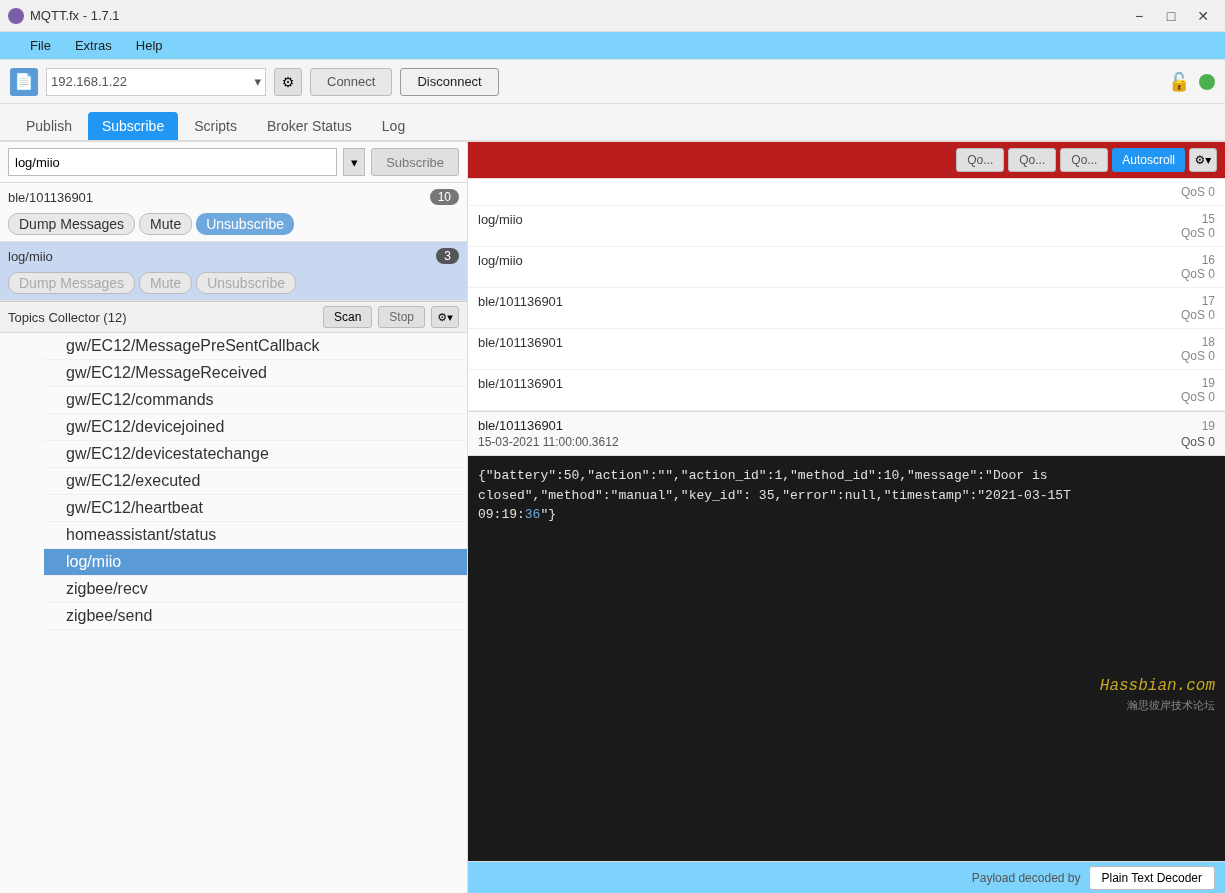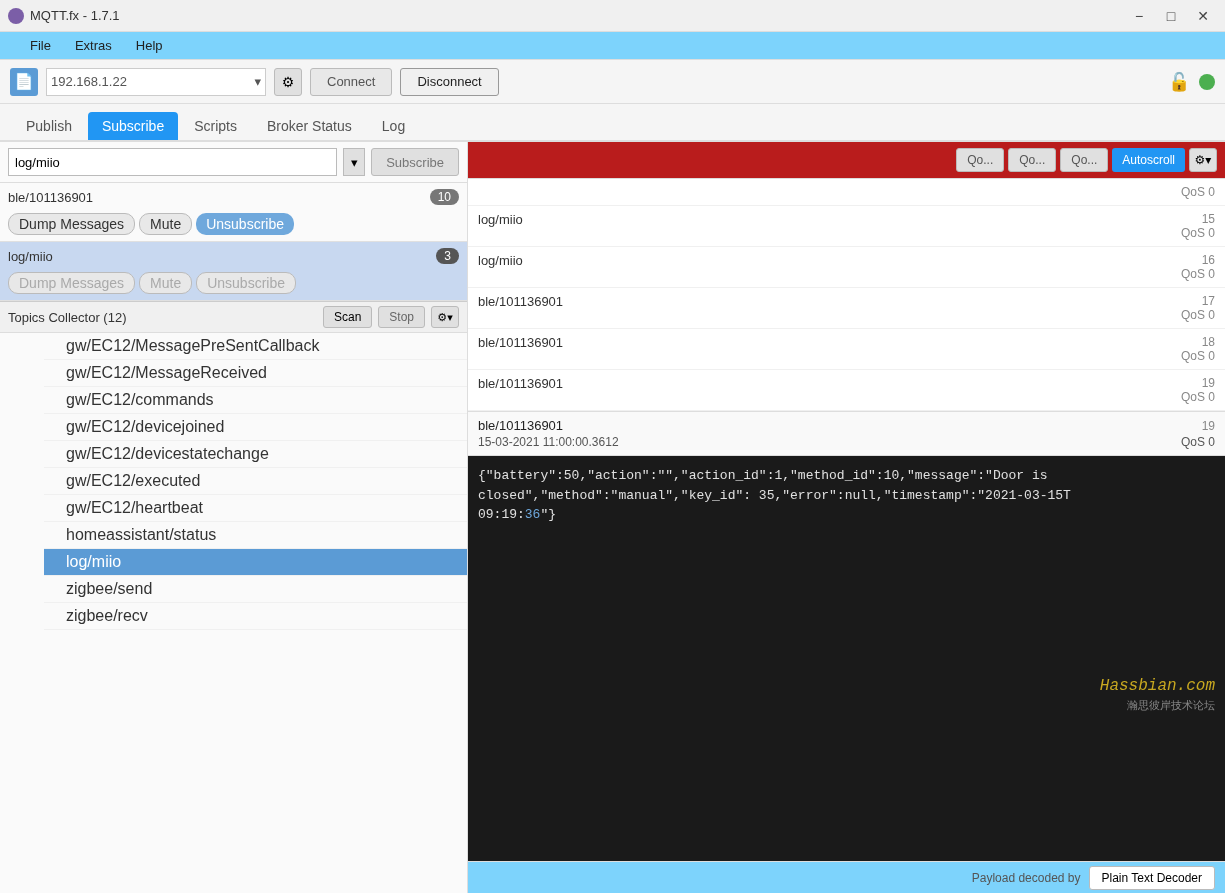--- a/index.html
+++ b/index.html
@@ -434,22 +434,22 @@
       <div class="topics-list">
         <div class="topic-list-item">gw/EC12/MessagePreSentCallback</div>
         <div class="topic-list-item">gw/EC12/MessageReceived</div>
         <div class="topic-list-item">gw/EC12/commands</div>
         <div class="topic-list-item">gw/EC12/devicejoined</div>
         <div class="topic-list-item">gw/EC12/devicestatechange</div>
         <div class="topic-list-item">gw/EC12/executed</div>
         <div class="topic-list-item">gw/EC12/heartbeat</div>
         <div class="topic-list-item">homeassistant/status</div>
         <div class="topic-list-item active">log/miio</div>
+        <div class="topic-list-item">zigbee/recv</div>
         <div class="topic-list-item">zigbee/send</div>
-        <div class="topic-list-item">zigbee/recv</div>
       </div>
     </div>
 
   </div>
 
   <div class="right-panel">
 
     <div class="right-header">
       <div style="flex:1"></div>
       <button class="qos-btn">Qo...</button>

